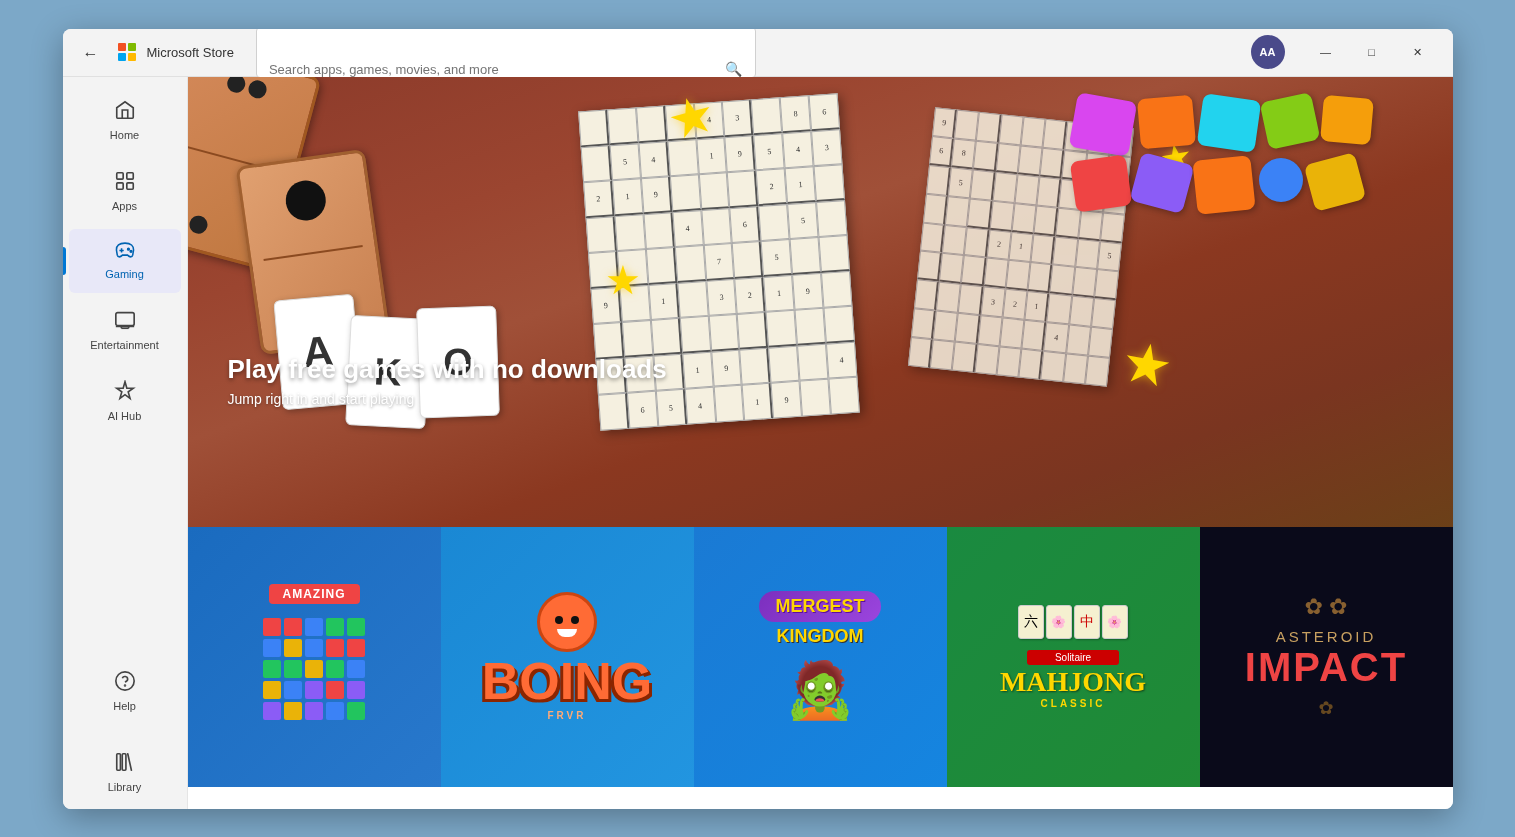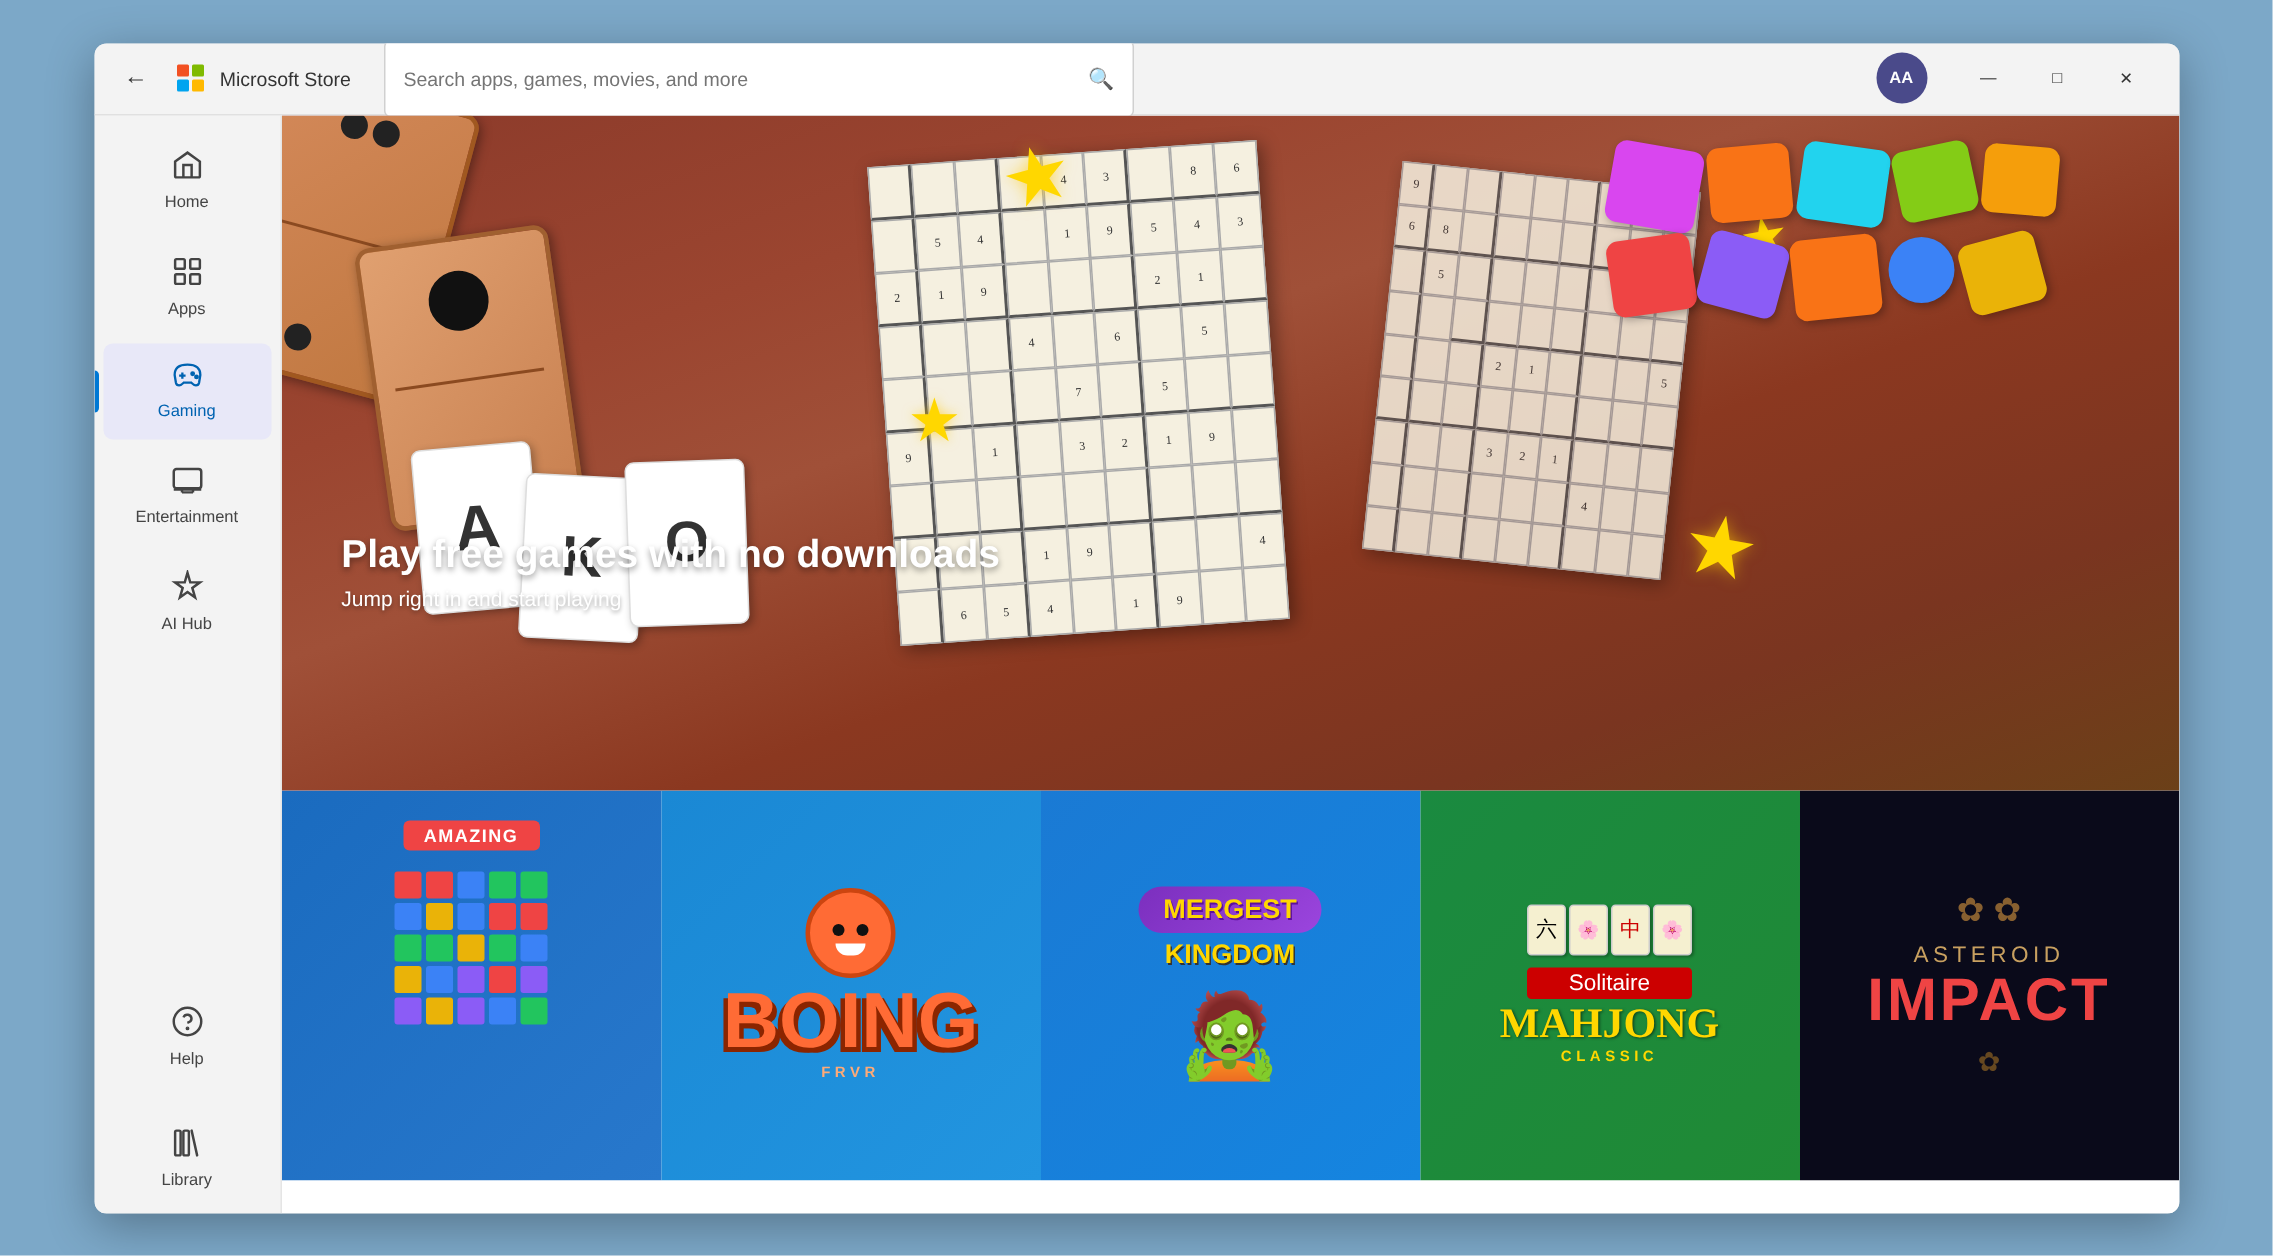--- a/index.html
+++ b/index.html
@@ -55,21 +55,21 @@
       margin-right: 12px;
     }
     .search-bar {
       flex: 1;
       max-width: 540px;
       height: 51px;
       background: #fff;
       border: 1px solid #d0d0d0;
       border-radius: 4px;
       display: flex;
-      align-items: center;
+      align-items: flex-end;
       padding: 0 12px;
       gap: 8px;
     }
     .search-input {
       border: none;
       outline: none;
       flex: 1;
       font-size: 13px;
       color: #888;
       background: transparent;
@@ -221,21 +221,21 @@
       flex: 1;
       min-width: 0;
       cursor: pointer;
       overflow: hidden;
       position: relative;
     }
 
     
     .card-amazing-squares {
       background: linear-gradient(135deg, #1a6bbf 0%, #2878cc 100%);
-      display: flex; align-items: flex-start; justify-content: center;
+      display: flex; align-items: center; justify-content: center;
     }
     .card-boing {
       background: linear-gradient(135deg, #1a88d4 0%, #2295e0 100%);
       display: flex; align-items: center; justify-content: center;
     }
     .card-mergest {
       background: linear-gradient(135deg, #1a7ad4 0%, #1585e0 100%);
       display: flex; align-items: center; justify-content: center;
     }
     .card-mahjong {
@@ -667,21 +667,21 @@
 
         <div class="game-card card-mahjong">
           <div class="game-card-content">
             
             <div style="display:grid;grid-template-columns:repeat(4,26px);gap:2px;margin:0 auto 8px;width:fit-content;">
               <div style="width:26px;height:34px;background:#f5f0d0;border:1px solid #ccc;border-radius:3px;box-shadow:1px 1px 2px rgba(0,0,0,0.3);font-size:14px;display:flex;align-items:center;justify-content:center;">六</div>
               <div style="width:26px;height:34px;background:#f5f0d0;border:1px solid #ccc;border-radius:3px;box-shadow:1px 1px 2px rgba(0,0,0,0.3);font-size:12px;display:flex;align-items:center;justify-content:center;">🌸</div>
               <div style="width:26px;height:34px;background:#f5f0d0;border:1px solid #ccc;border-radius:3px;box-shadow:1px 1px 2px rgba(0,0,0,0.3);font-size:14px;display:flex;align-items:center;justify-content:center;color:#c00;">中</div>
               <div style="width:26px;height:34px;background:#f5f0d0;border:1px solid #ccc;border-radius:3px;box-shadow:1px 1px 2px rgba(0,0,0,0.3);font-size:12px;display:flex;align-items:center;justify-content:center;">🌸</div>
             </div>
-            <div style="background:#c00;color:white;font-size:15px;padding:2px 28px;border-radius:3px;display:inline-block;margin-bottom:3px;">Solitaire</div>
+            <div style="background:#c00;color:white;font-size:10px;padding:2px 28px;border-radius:3px;display:inline-block;margin-bottom:3px;">Solitaire</div>
             <div style="font-family:Liberation Serif, serif;font-size:28px;font-weight:900;color:#FFD700;text-shadow:1px 1px 2px rgba(0,0,0,0.5);line-height:1;">MAHJONG</div>
             <div style="font-size:10px;color:#FFD700;letter-spacing:3px;font-weight:700;margin-top:2px;">CLASSIC</div>
           </div>
         </div>
 
         <div class="game-card card-asteroid">
           <div class="game-card-content">
             <div style="font-size:22px;color:#886030;margin-bottom:8px;">✿ ✿</div>
             <div style="font-family:Arial,sans-serif;font-size:15px;font-weight:400;color:#C8A060;letter-spacing:3px;margin-bottom:2px;">ASTEROID</div>
             <div style="font-family:Arial Black,sans-serif;font-size:40px;font-weight:700;color:#ef4444;letter-spacing:2px;line-height:1;">IMPACT</div>

